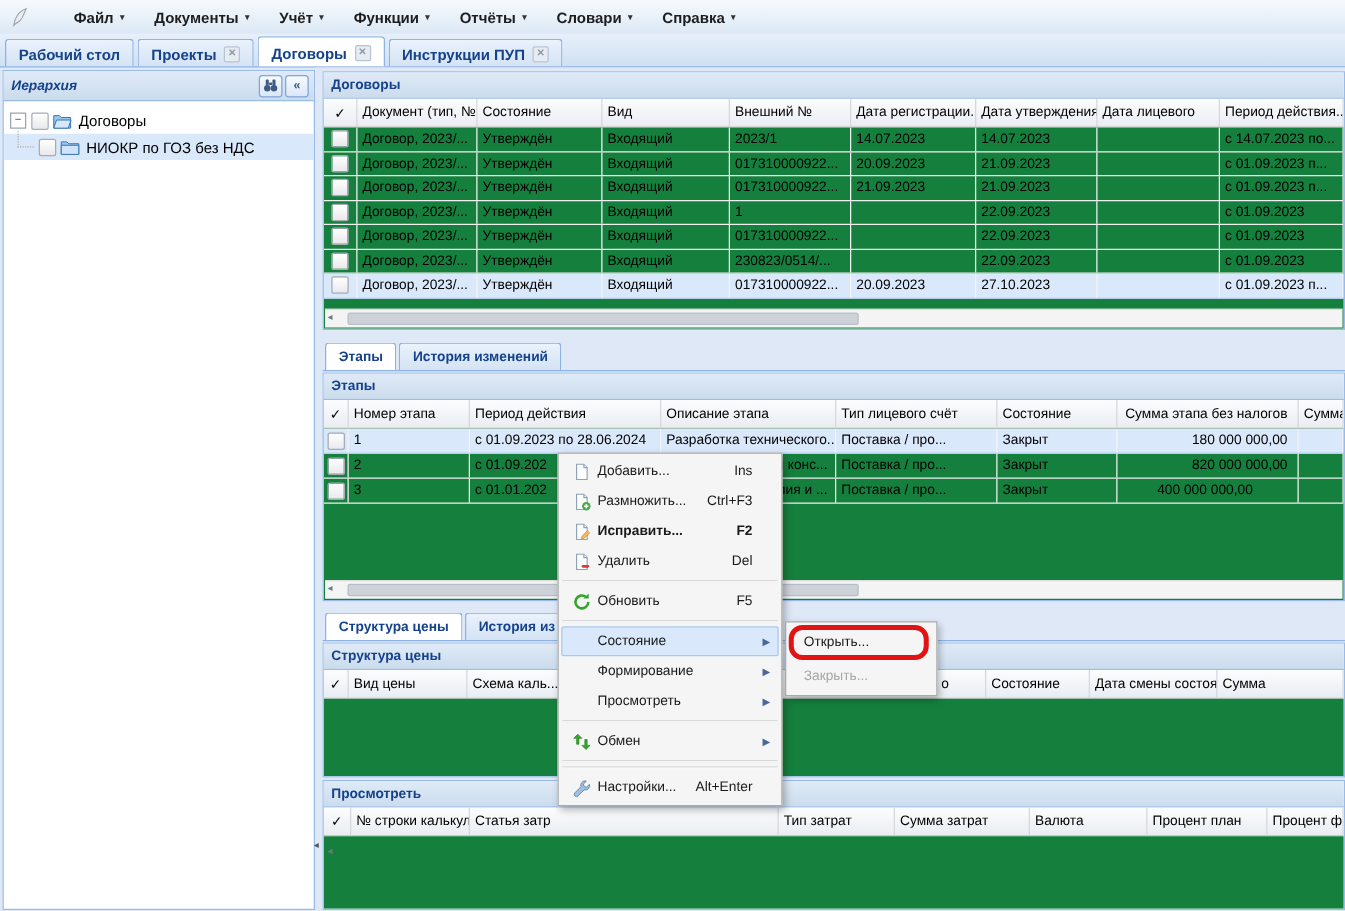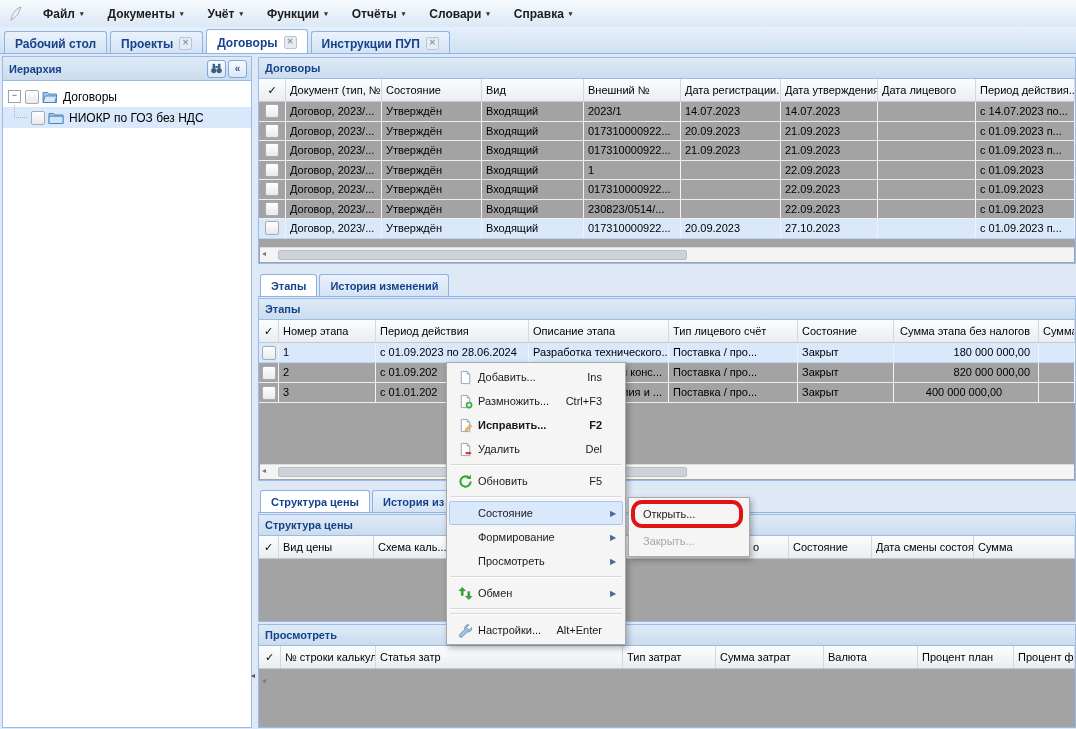--- a/index.html
+++ b/index.html
@@ -1,20 +1,20 @@
 <!DOCTYPE html>
 <html><head>
 <meta charset="utf-8">
 <style>
   html,body{margin:0;padding:0;width:1076px;height:729px;overflow:hidden;
     background:#dfe8f6;font-family:"Liberation Sans",sans-serif;}
   .app{position:relative;width:1076px;height:729px;}
 
   
-  .menubar{height:27px;display:flex;align-items:center;gap:2px;padding-left:6px;
+  .menubar{height:27px;display:flex;align-items:center;gap:18px;padding-left:6px;
     background:linear-gradient(#f6fafd,#dce8f6);}
   .logo{width:20px;height:20px;display:flex;align-items:center;justify-content:center;margin-right:6px;}
   .mbitems{display:flex;align-items:center;gap:6px;}
   .mbitem{display:flex;align-items:center;gap:5px;padding:3px 9px;font-size:12px;font-weight:bold;color:#1d1d1d;cursor:default;}
   .mbarrow{font-size:7px;color:#333;}
 
   
   .maintabs{height:26px;background:linear-gradient(#e7f0fa,#cfe0f2);border-bottom:1px solid #8db2e3;
     display:flex;align-items:flex-end;gap:3px;padding-left:4px;}
   .mtab{height:22px;box-sizing:border-box;border:1px solid #8db2e3;border-bottom:none;border-radius:3px 3px 0 0;
@@ -23,21 +23,21 @@
   .mtab.active{background:#fff;height:24px;}
   .tclose{width:11px;height:11px;border:1px solid #b9c4d4;border-radius:2px;background:#e7ebf2;
     color:#8a97a8;font-size:8px;line-height:10px;text-align:center;margin-top:-1px;}
 
   
   .content{display:flex;height:676px;}
   .sidebar{width:250px;margin:2px 0 2px 2px;border:1px solid #99bbe8;background:#fff;
     display:flex;flex-direction:column;box-sizing:border-box;}
   .sheader{height:23px;background:linear-gradient(#dfeaf7,#cbdced);border-bottom:1px solid #99bbe8;
     display:flex;align-items:center;justify-content:space-between;padding:0 4px 0 6px;}
-  .sheader .ttl{color:#15428b;font-weight:bold;font-size:11px;}
+  .sheader .ttl{color:#15428b;font-weight:bold;font-size:11px;font-style:italic;}
   .sbtns{display:flex;gap:2px;}
   .sbtn{width:17px;height:16px;border:1px solid #7fa7d9;border-radius:3px;background:linear-gradient(#f7fbfe,#d9e7f6);
     display:flex;align-items:center;justify-content:center;font-size:10px;font-weight:bold;color:#3a5a86;cursor:pointer;}
   .tree{padding-top:5px;font-size:12px;color:#000;}
   .tnode{height:21px;display:flex;align-items:center;}
   .exp{width:11px;height:11px;border:1px solid #9aa5b1;background:#fff;margin-left:5px;
     font-size:9px;line-height:9px;text-align:center;color:#444;}
   .cb{width:12px;height:12px;border:1px solid #a5acb5;border-radius:2px;background:linear-gradient(#fff,#e9e9ec);}
   .tnode .cb{margin:0 3px 0 4px;}
   .tnode .ficon{display:flex;align-items:center;}
@@ -63,21 +63,21 @@
   .t2{height:22px;box-sizing:border-box;border:1px solid #8db2e3;border-bottom:none;border-radius:3px 3px 0 0;
     background:linear-gradient(#eaf2fc,#d4e3f4);color:#15428b;font-weight:bold;font-size:11px;padding:5px 10px 0;cursor:default;}
   .t2.active{background:#fff;}
 
   .grid{flex:1;display:flex;flex-direction:column;overflow:hidden;}
   .grid-colheader{display:flex;height:22px;flex:none;background:linear-gradient(#fcfdfe,#e9edf2);border-bottom:1px solid #c8c8c8;}
   .hcell{font-size:11px;color:#000;padding:5px 4px 0;border-right:1px solid #d4d8dd;box-sizing:border-box;
     white-space:nowrap;overflow:hidden;flex:none;}
   .hcell.last{flex:1;}
   .hcell.chk{text-align:center;padding-left:0;padding-right:0;}
-  .grid-body{flex:1;overflow:hidden;background:#a3a3a3;}
+  .grid-body{flex:1;overflow:hidden;background:#15803d;}
   .grow{display:flex;border-bottom:1px solid #efefef;box-sizing:border-box;cursor:default;}
   .pc .grow{height:19.5px;}
   .ps .grow{height:20px;}
   .grow.selected{background:#d9e8fb;border-bottom:1px solid #bcd2ee;}
   .gcell{font-size:11px;color:#000;padding:3px 4px 0;border-right:1px solid #f3f3f3;
     box-sizing:border-box;white-space:nowrap;overflow:hidden;flex:none;}
   .gcell.last{flex:1;}
   .gcell.r,.hcell.r{text-align:right;padding-right:8px;}
   .gcell.cbcell{display:flex;align-items:center;justify-content:center;padding:0;}
   

